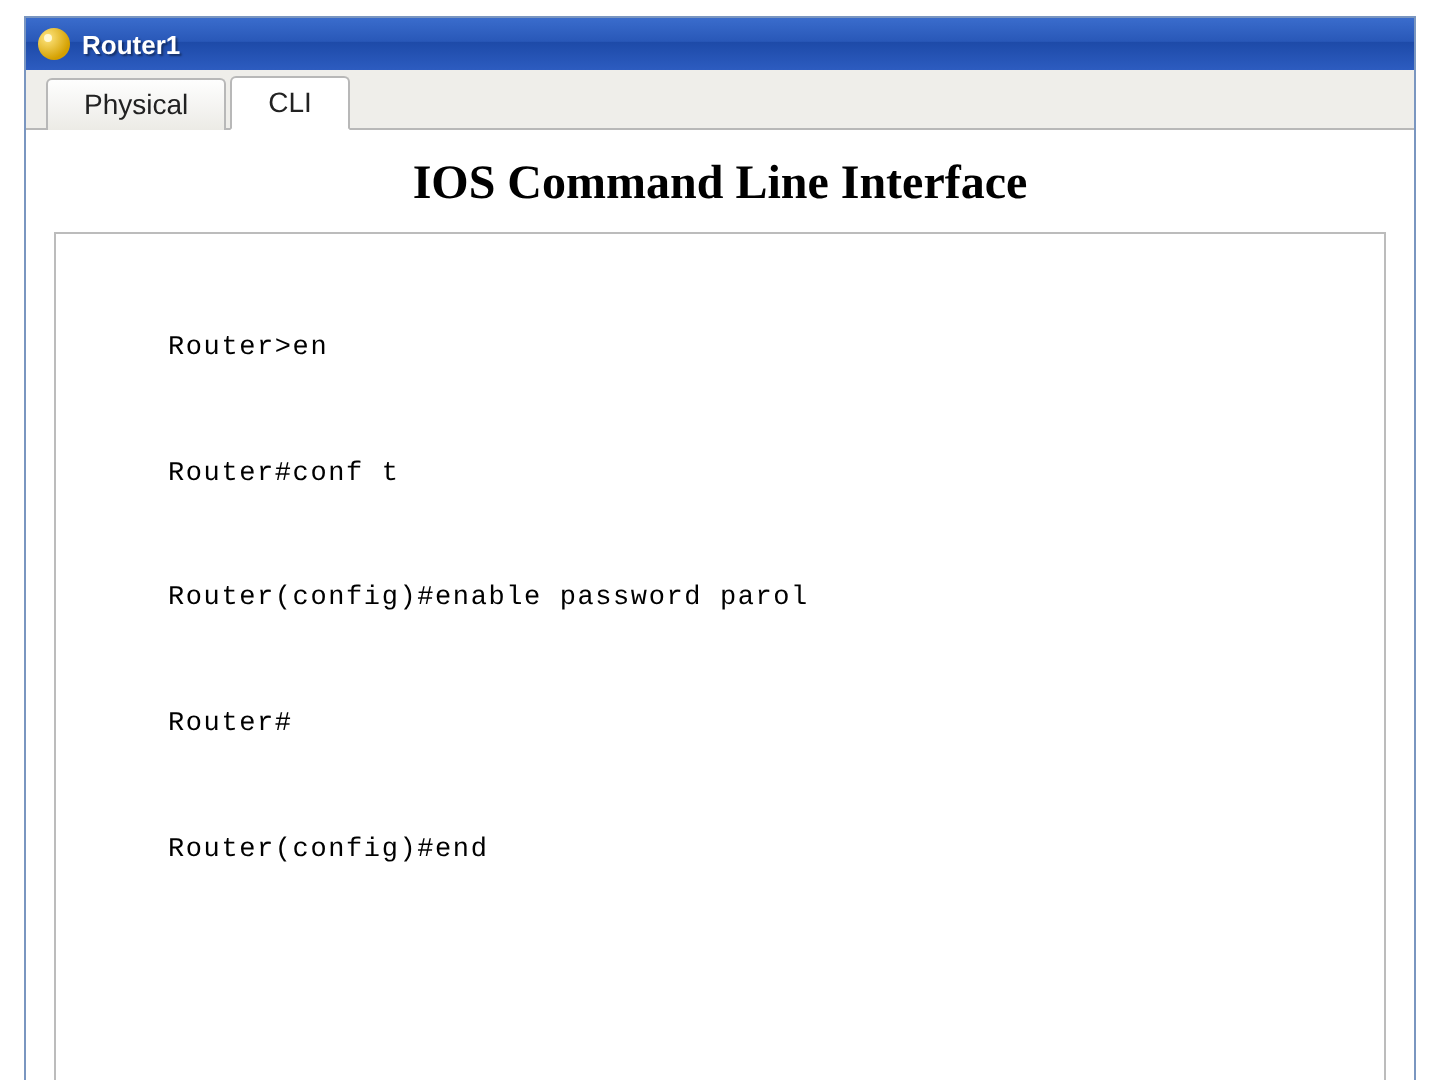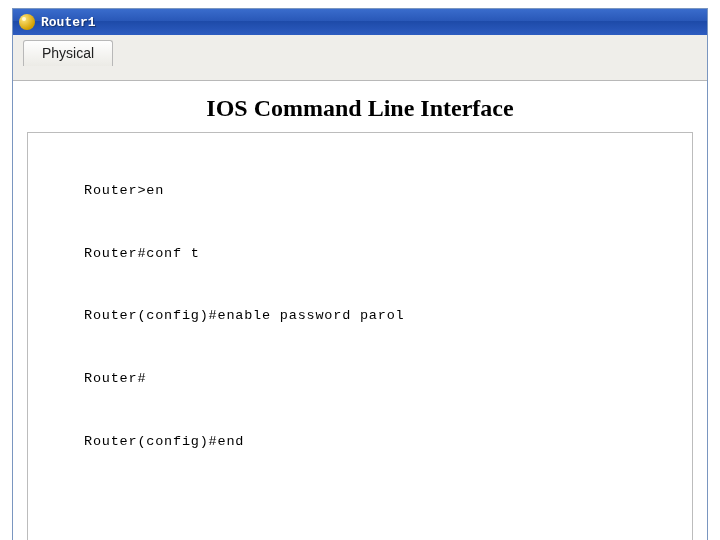--- a/index.html
+++ b/index.html
@@ -38,26 +38,25 @@
     left:3px; top:3px;
     width:4px; height:4px;
     background:#fff8d0;
     border-radius:50%;
   }
   .titlebar .title {
     color: #ffffff;
     font-size: 13px;
     font-weight: bold;
     text-shadow: 1px 1px 1px rgba(0,0,0,0.4);
-    font-family: Liberation Mono, monospace;
   }
   .tabbar {
     display: flex;
-    align-items: flex-start;
-    height: 46px;
+    align-items: flex-end;
+    height: 30px;
     padding: 4px 24px 0 10px;
     background: #efeeea;
     border-bottom: 1px solid #b8b8b8;
     gap: 0;
   }
   .tab {
     padding: 4px 18px 5px 18px;
     font-size: 14px;
     font-family: "Segoe UI", Arial, sans-serif;
     color: #222;
@@ -111,20 +110,23 @@
 <div class="window">
   <div class="titlebar">
     <span class="icon"></span>
     <span class="title">Router1</span>
   </div>
 
   <div class="tabbar">
     <div class="tab">
       <span>Physical</span>
     </div>
+    <div class="tab active">
+      <span>CLI</span>
+    </div>
   </div>
 
   <div class="cli-title-area">
     <span class="cli-title">IOS Command Line Interface</span>
   </div>
 
   <div class="terminal-wrap">
     <div class="terminal">
       <span class="line">Router&gt;en</span>
       <span class="line">Router#conf t</span>

